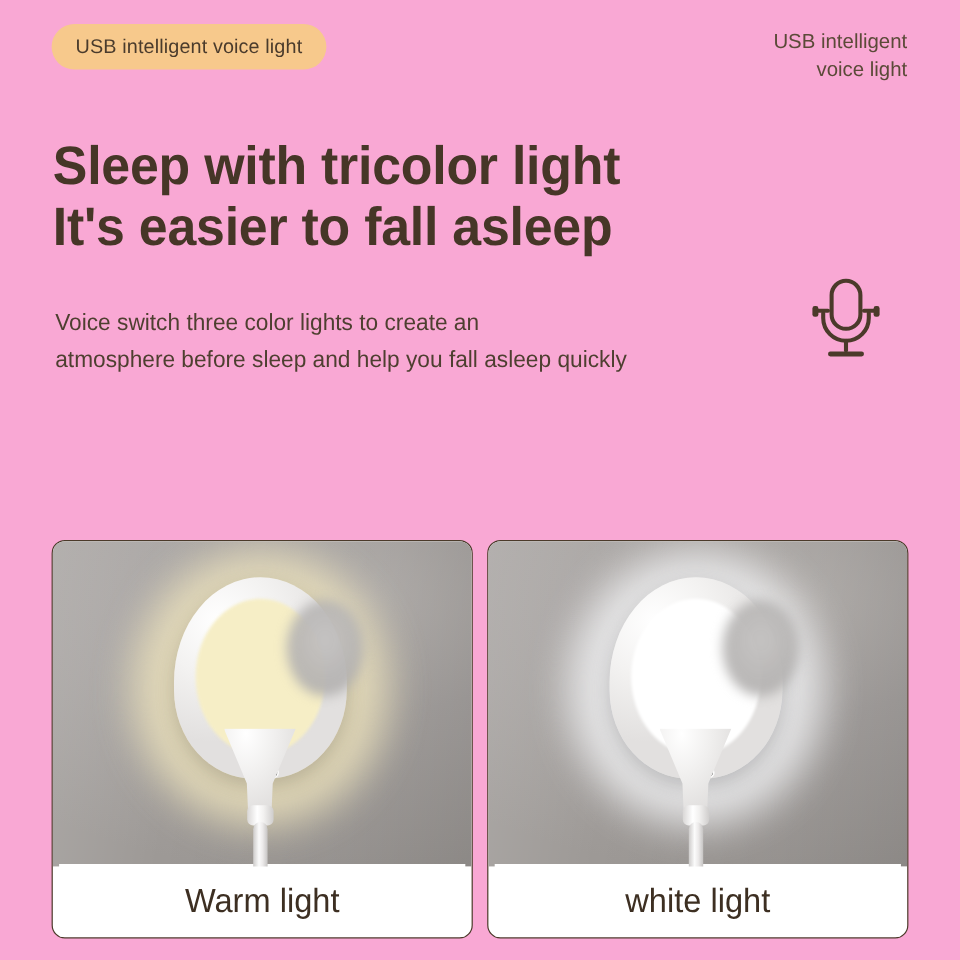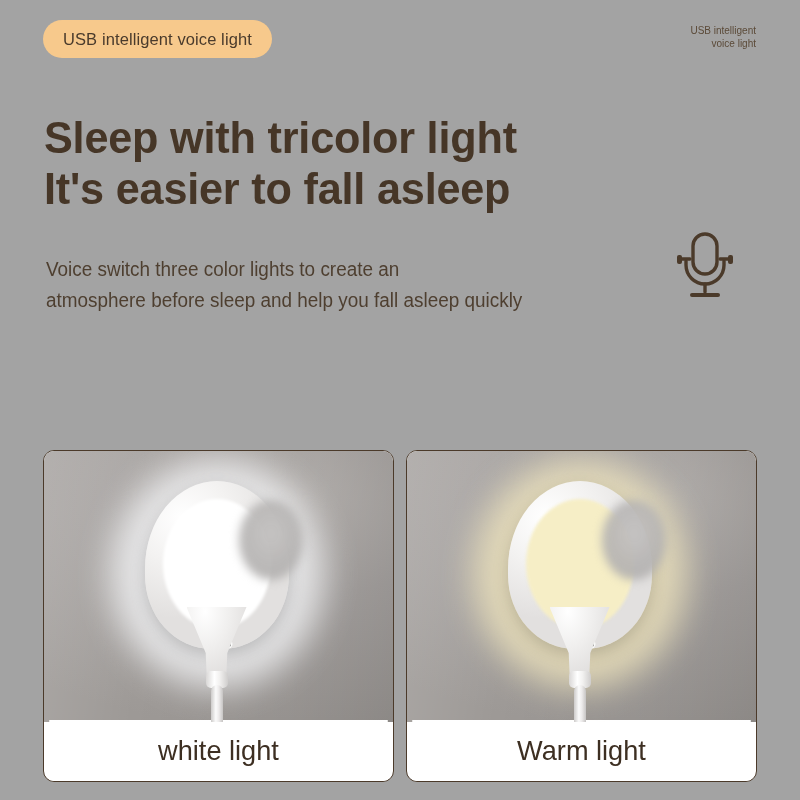--- a/index.html
+++ b/index.html
@@ -12,21 +12,21 @@
     overflow: hidden;
     background: #f4eedc;
     font-family: "Liberation Sans", sans-serif;
     -webkit-font-smoothing: antialiased;
   }
 
   .page {
     position: relative;
     width: 800px;
     height: 800px;
-    background: #a3a3a3;
+    background: #f9a8d4;
   }
 
   
   .badge {
     position: absolute;
     left: 43px;
     top: 20px;
     height: 38px;
     padding: 0 20px;
     display: flex;
@@ -38,21 +38,21 @@
     letter-spacing: .1px;
     white-space: nowrap;
   }
 
   .corner-note {
     position: absolute;
     right: 44px;
     top: 24px;
     text-align: right;
     color: #5b4a38;
-    font-size: 10px;
+    font-size: 17px;
     line-height: 1.34;
     white-space: pre-line;
   }
 
   .headline {
     position: absolute;
     left: 44px;
     top: 83px;
     color: #463627;
     font-size: 45px;
@@ -264,48 +264,48 @@
     <rect x="19" y="3" width="24" height="40" rx="12" stroke="#4b3a2a" stroke-width="3.4"></rect>
     <path d="M12 30 v4 c0 10.5 8.5 19 19 19 s19 -8.5 19 -19 v-4" stroke="#4b3a2a" stroke-width="3.4" stroke-linecap="round" fill="none"></path>
     <path d="M6 28 h10 M46 28 h10" stroke="#4b3a2a" stroke-width="3.4" stroke-linecap="round"></path>
     <rect x="3" y="24" width="5" height="9" rx="2" fill="#4b3a2a"></rect>
     <rect x="54" y="24" width="5" height="9" rx="2" fill="#4b3a2a"></rect>
     <path d="M31 53 v8" stroke="#4b3a2a" stroke-width="3.4" stroke-linecap="round"></path>
     <path d="M18 64 h26" stroke="#4b3a2a" stroke-width="4" stroke-linecap="round"></path>
   </svg>
 
   <div class="cards">
+
+    <div class="card c2">
+      <div class="photo">
+        <div class="lamp">
+          <div class="halo" style="background:#F2E7BE"></div>
+          <div class="head"></div>
+          <div class="ring" style="background:#F6EEC6"></div>
+          <div class="ring-core"></div>
+          <div class="sensor"></div>
+          <div class="neck"></div>
+          <div class="collar"></div>
+          <div class="stem"></div>
+        </div>
+      </div>
+      <div class="label-band">Warm light</div>
+    </div>
 
     <div class="card c1">
       <div class="photo">
         <div class="lamp">
           <div class="halo" style="background:#F7F8FA"></div>
           <div class="head"></div>
           <div class="ring" style="background:#FFFFFF"></div>
           <div class="ring-core"></div>
           <div class="sensor"></div>
           <div class="neck"></div>
           <div class="collar"></div>
           <div class="stem"></div>
         </div>
       </div>
       <div class="label-band">white light</div>
     </div>
 
-    <div class="card c2">
-      <div class="photo">
-        <div class="lamp">
-          <div class="halo" style="background:#F2E7BE"></div>
-          <div class="head"></div>
-          <div class="ring" style="background:#F6EEC6"></div>
-          <div class="ring-core"></div>
-          <div class="sensor"></div>
-          <div class="neck"></div>
-          <div class="collar"></div>
-          <div class="stem"></div>
-        </div>
-      </div>
-      <div class="label-band">Warm light</div>
-    </div>
-
 
   </div>
 </div>
 
 </body></html>

